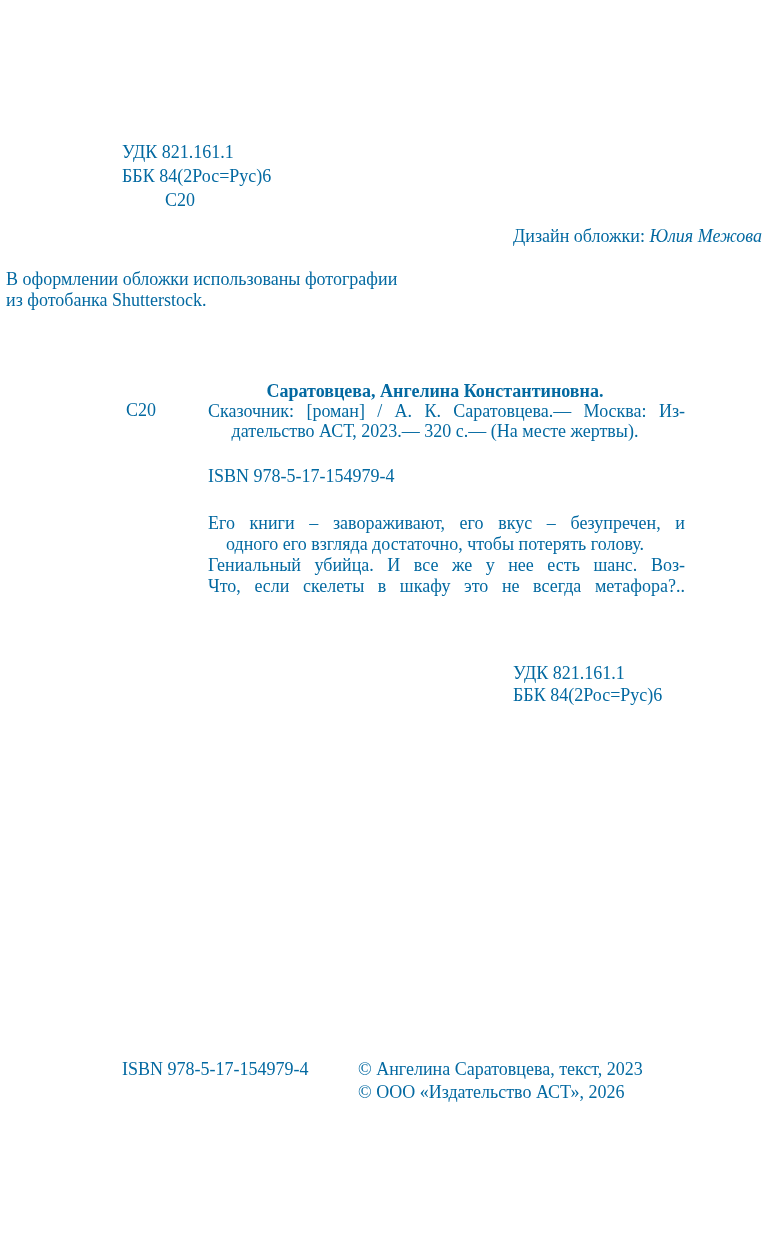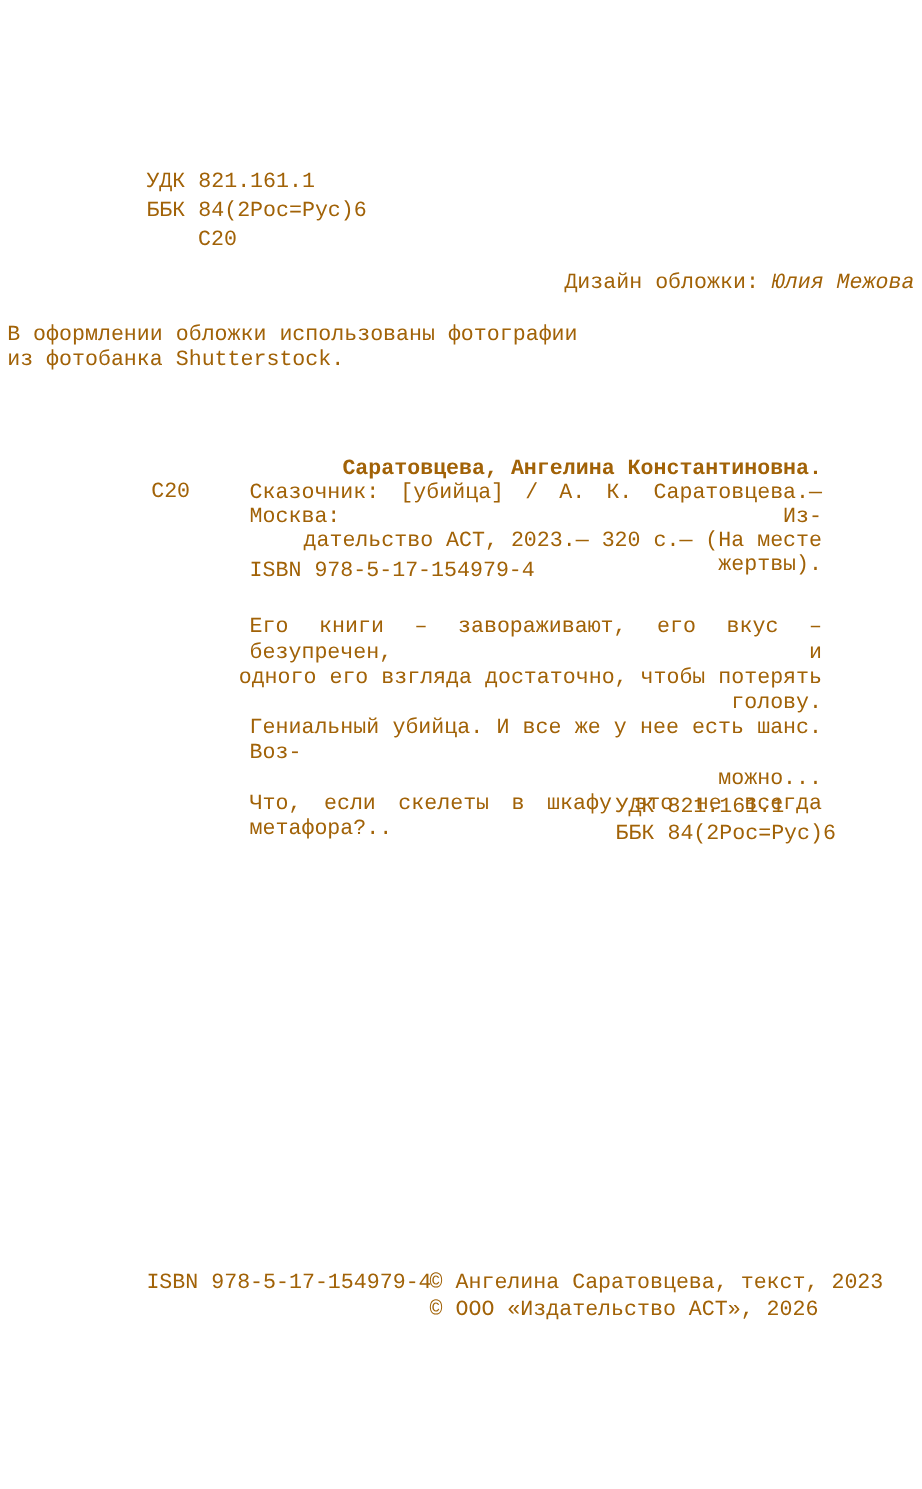--- a/index.html
+++ b/index.html
@@ -1,22 +1,22 @@
 <!DOCTYPE html>
 <html><head>
 <meta charset="utf-8">
 <style>
   html, body { margin: 0; padding: 0; background: #ffffff; }
   .page {
     position: relative;
     width: 768px;
     height: 1241px;
     background: #ffffff;
-    color: #a16207;
-    font-family: Liberation Mono, monospace;
+    color: #0369a1;
+    font-family: Liberation Serif, serif;
     font-size: 18px;
     overflow: hidden;
   }
   .abs { position: absolute; }
 
   
   .top-codes { left: 122px; top: 140px; line-height: 24px; }
   .top-codes .code-indent { padding-left: 43px; }
 
   
@@ -28,21 +28,21 @@
 
   
   .catalog-code { left: 126px; top: 400px; line-height: 20px; }
   .catalog { left: 185px; top: 381px; width: 500px; line-height: 20px; }
   .catalog .author { font-weight: bold; }
   .catalog-isbn { left: 208px; top: 466px; line-height: 21px; }
 
   
   .annotation { left: 185px; top: 513px; width: 500px; line-height: 21px; }
 
-  .line { text-align: right; }
+  .line { text-align: center; }
   .line.ind { padding-left: 23px; }
   .line.j { text-align: justify; text-align-last: justify; }
 
   
   .mid-codes { left: 513px; top: 662px; line-height: 22px; }
 
   
   .footer-isbn { left: 122px; top: 1058px; line-height: 23px; }
   .footer-copyrights { left: 358px; top: 1058px; line-height: 23px; }
 </style>
@@ -63,31 +63,30 @@
 
   <div class="abs credits">
     <div>В оформлении обложки использованы фотографии</div>
     <div>из фотобанка Shutterstock.</div>
   </div>
 
   <div class="abs catalog-code">С20</div>
 
   <div class="abs catalog">
     <div class="author line">Саратовцева, Ангелина Константиновна.</div>
-    <div class="line ind j">Сказочник: [убийца] / А. К. Саратовцева.— Москва: Из-</div>
+    <div class="line ind j">Сказочник: [роман] / А. К. Саратовцева.— Москва: Из-</div>
     <div class="line">дательство АСТ, 2023.— 320 с.— (На месте жертвы).</div>
   </div>
 
   <div class="abs catalog-isbn">ISBN 978-5-17-154979-4</div>
 
   <div class="abs annotation">
     <div class="line ind j">Его книги – завораживают, его вкус – безупречен, и</div>
     <div class="line">одного его взгляда достаточно, чтобы потерять голову.</div>
     <div class="line ind j">Гениальный убийца. И все же у нее есть шанс. Воз-</div>
-    <div class="line">можно...</div>
     <div class="line ind j">Что, если скелеты в шкафу это не всегда метафора?..</div>
   </div>
 
   <div class="abs mid-codes">
     <div>УДК 821.161.1</div>
     <div>ББК 84(2Рос=Рус)6</div>
   </div>
 
   <div class="abs footer-isbn">ISBN 978-5-17-154979-4</div>
   <div class="abs footer-copyrights">

